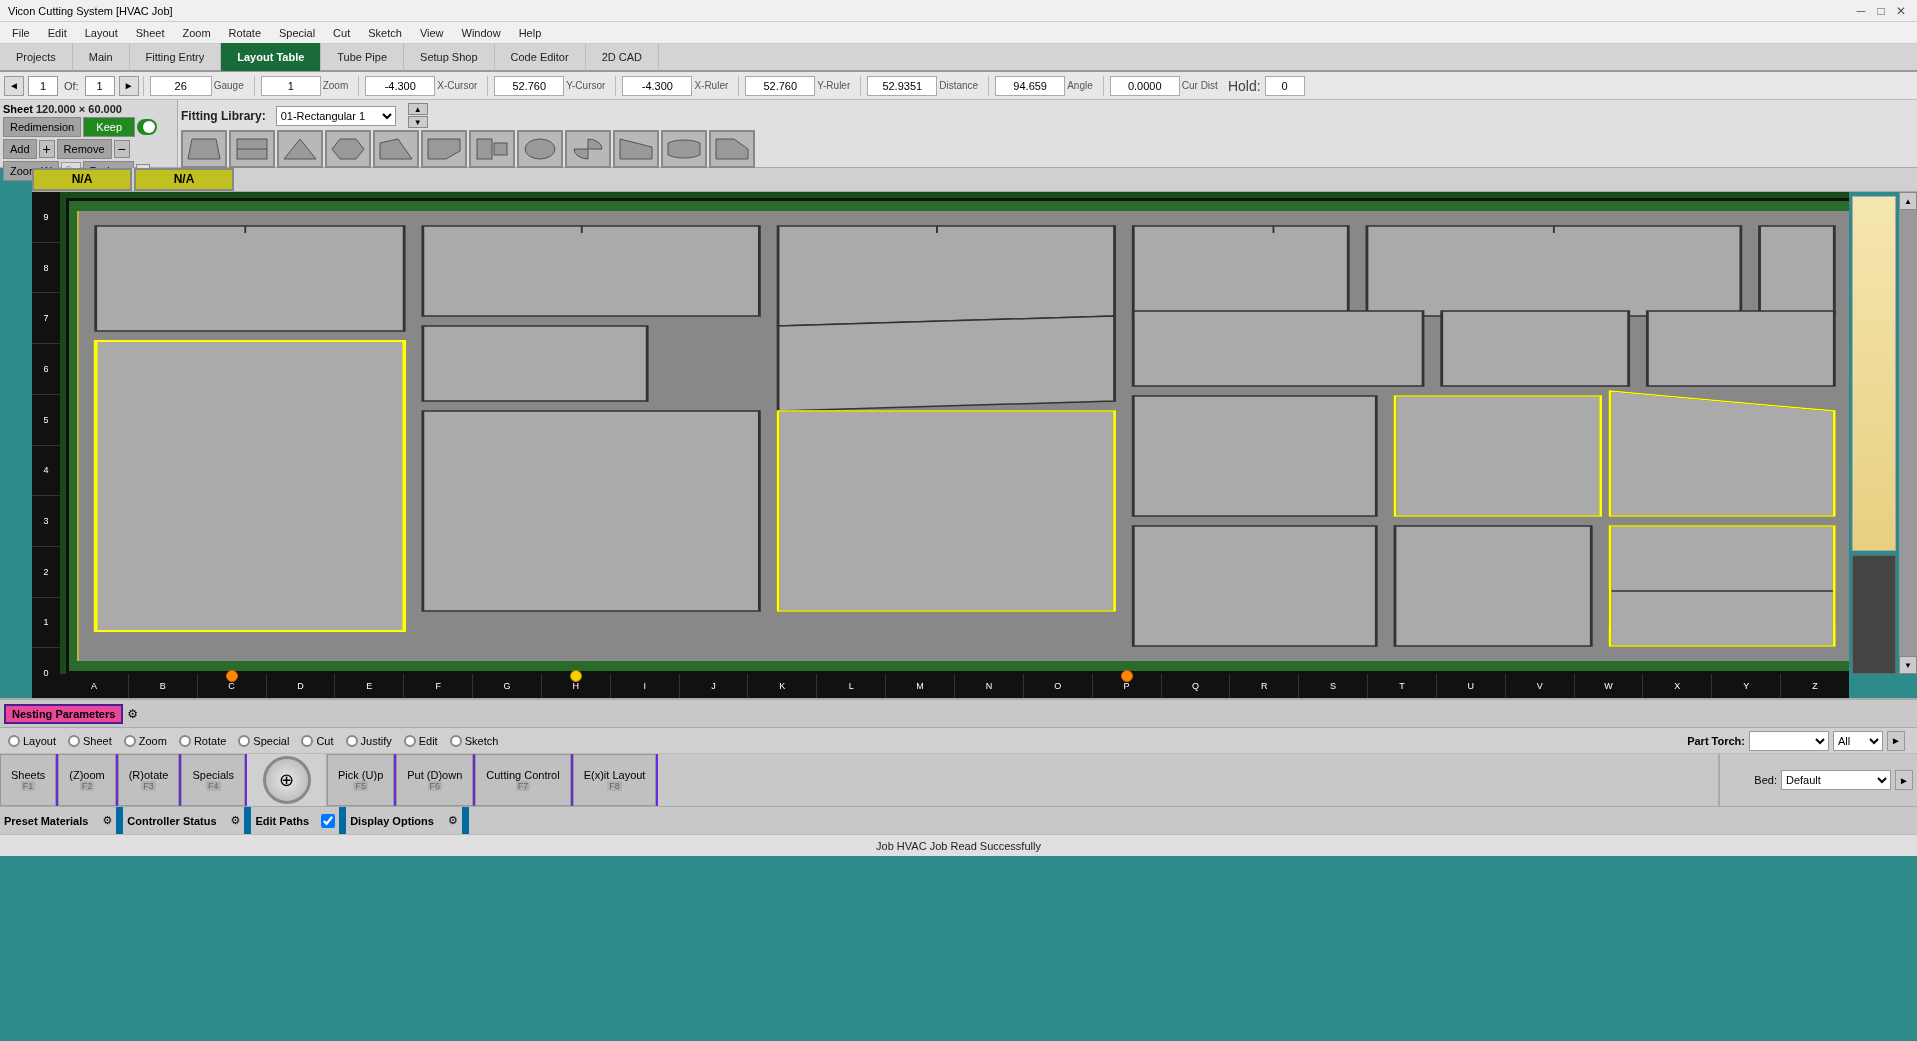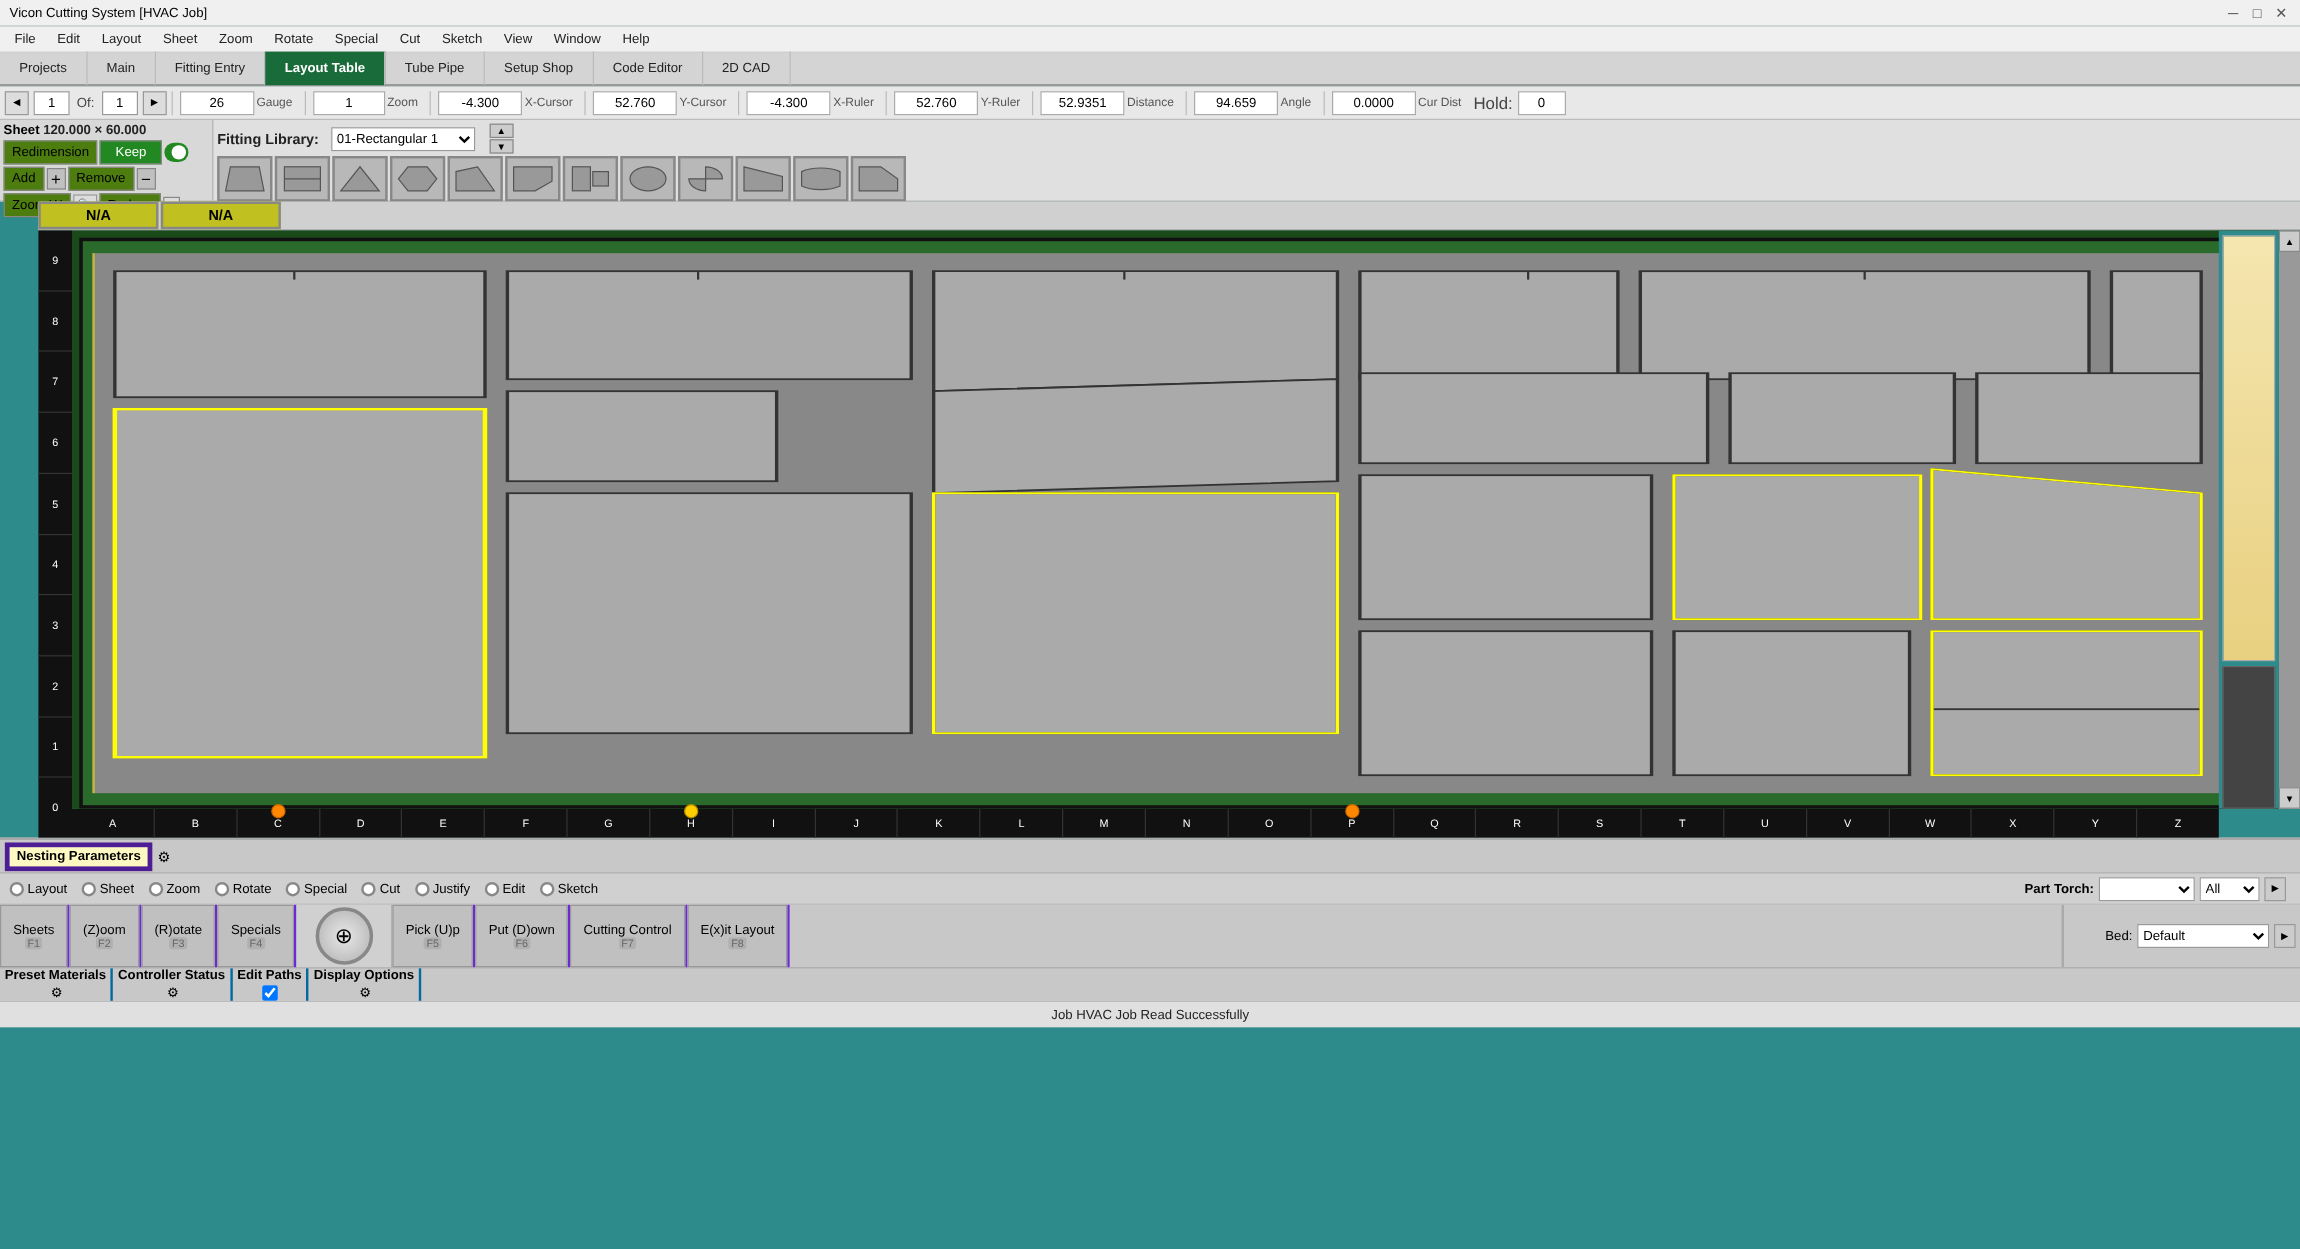--- a/index.html
+++ b/index.html
@@ -142,21 +142,21 @@
 
     .sidebar-btn-row {
       display: flex;
       align-items: center;
       gap: 2px;
     }
     .sidebar-btn {
       height: 20px;
       padding: 0 6px;
       font-size: 11px;
-      background: #4d7c0f;
+      background: #a3a3a3;
       border: 1px solid #888;
       cursor: pointer;
       white-space: nowrap;
     }
     .sidebar-btn.green-toggle {
       background: #228822;
       color: white;
       width: 52px;
       display: flex; align-items: center; justify-content: center;
     }
@@ -239,22 +239,22 @@
       display: flex;
       align-items: center;
       gap: 4px;
       padding: 0 4px;
       border-bottom: 1px solid #aaa;
     }
     .nesting-label {
       font-size: 11px;
       font-weight: bold;
       padding: 2px 6px;
-      background: #fef9c3;
-      border: 4px solid #4c1d95;
+      background: #ec4899;
+      border: 2px solid #4c1d95;
       text-align: center;
     }
     .nesting-gear { font-size: 12px; cursor: pointer; }
 
     #radio-toolbar {
       height: 26px;
       background: #d0d0d0;
       display: flex;
       align-items: center;
       gap: 12px;
@@ -340,24 +340,23 @@
       align-items: center;
       justify-content: center;
       border-top: 1px solid #bbb;
       font-size: 11px;
       color: #222;
     }
     .bottom-btn-group {
       display: flex;
       align-items: center;
       padding: 0 4px;
-      gap: 2px;
-      border-right: 2px solid #0369a1;
+      gap: 12px;
+      border-right: 7px solid #0369a1;
       height: 100%;
-      flex-direction: column;
     }
     .bottom-label {
       font-size: 11px;
       font-weight: bold;
       white-space: nowrap;
     }
     .bottom-gear { font-size: 11px; cursor: pointer; margin-left: 2px; }
     .bottom-checkbox { width: 14px; height: 14px; cursor: pointer; }
   </style>
 </head>

